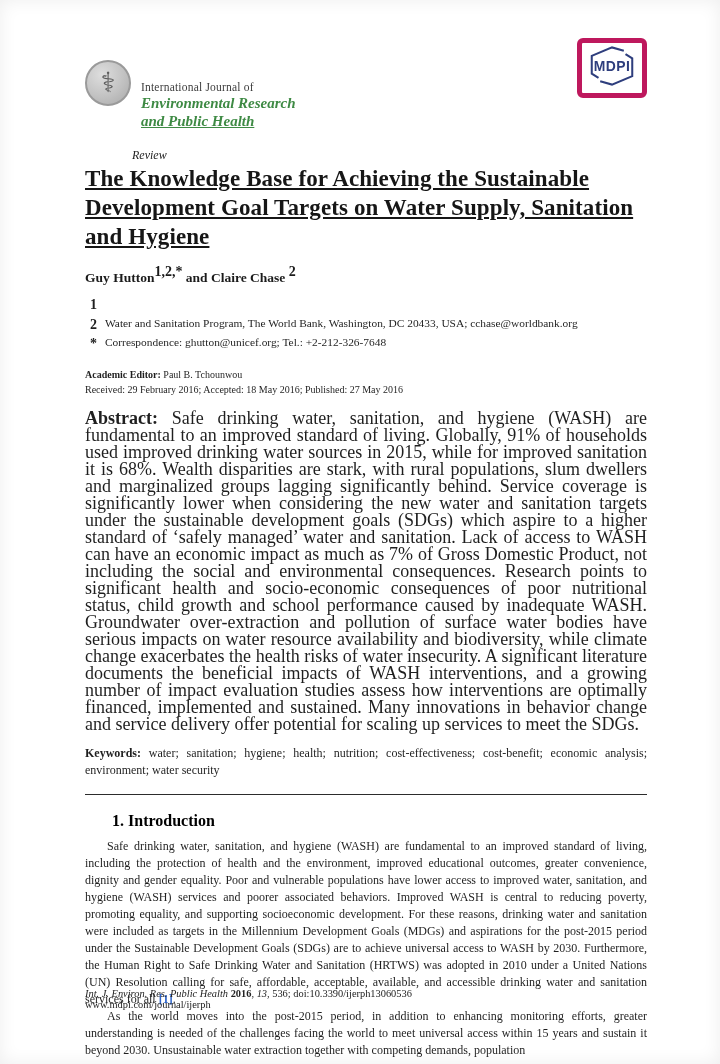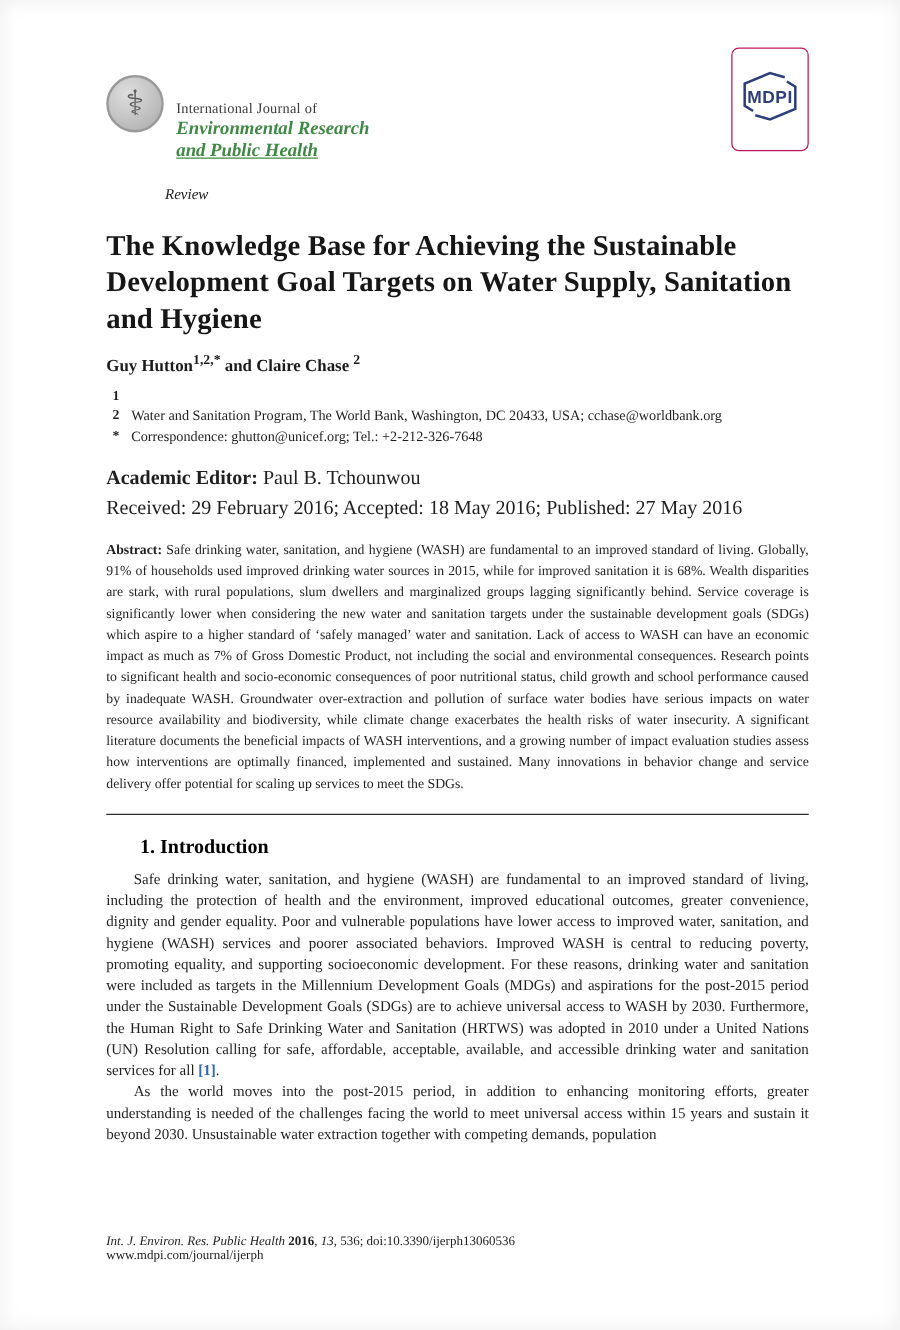--- a/index.html
+++ b/index.html
@@ -39,41 +39,41 @@
     font-size:28px; color:#5d5d5d; line-height:1;
   }
   .journal-name{line-height:1.22;margin-top:44px;}
   .journal-name .line1{
     font-family:"Liberation Serif", serif;
     font-size:11.5px; color:#3c3c3c; letter-spacing:0.2px;
   }
   .journal-name .green{
     font-size:15px; font-style:italic; font-weight:bold;
   }
-  .mdpi-logo{ margin-top:2px; padding:17px 3px; border:1px solid #be185d; border-radius:6px; }
+  .mdpi-logo{ margin-top:2px; padding:2px 3px; border:5px solid #be185d; border-radius:6px; }
   
   .article-type{
     margin-top:17px; font-style:italic; font-size:12px; color:#222;margin-left:47px;
   }
   .article-title{
     margin-top:3px;
     font-size:23px; font-weight:bold; line-height:1.27;
     color:#161616; letter-spacing:0.1px;
   }
   .authors{ margin-top:13px; font-size:13.5px; font-weight:bold; color:#1b1b1b;}
   .authors sup, .affil .marker, .sup{
-    font-size:11px; vertical-align:super; font-weight:bold;
+    font-size:14px; vertical-align:super; font-weight:bold;
   }
   .affils{ margin-top:9px; }
   .affil{ display:flex; font-size:11.4px; line-height:1.42; color:#1f1f1f;}
   .affil .marker{ width:20px; flex:0 0 20px; text-align:left; padding-left:5px; box-sizing:border-box;}
-  .editor-block{ margin-top:13px; font-size:16px; line-height:1.5; }
+  .editor-block{ margin-top:13px; font-size:10px; line-height:1.5; }
   .bold-label{ font-weight:bold; }
   .abstract{
-    margin-top:13px; font-size:11px; line-height:17px;
+    margin-top:13px; font-size:18px; line-height:17px;
     text-align:justify;
   }
   .keywords{
     margin-top:12px; font-size:12px; line-height:17px;
     text-align:justify;
   }
   .rule{
     margin-top:15px;
     border:none; border-top:1.4px solid #2c2c2c; width:100%;
   }
@@ -117,21 +117,21 @@
         <svg width="54" height="42" viewBox="0 0 64 48">
           <polyline points="46,6 32,2 8,12 8,33 16,38" fill="none" stroke="#2e3e7d" stroke-width="2.4" stroke-linejoin="miter"></polyline>
           <polyline points="18,42 32,46 56,36 56,15 48,10" fill="none" stroke="#2e3e7d" stroke-width="2.4" stroke-linejoin="miter"></polyline>
           <text x="32" y="30" text-anchor="middle" font-family="Liberation Sans, sans-serif" font-size="16.5" font-weight="bold" fill="#2e3e7d" letter-spacing="0.5">MDPI</text>
         </svg>
       </div>
     </div>
 
     <div class="article-type">Review</div>
 
-    <h1 class="article-title" style="margin:19px 0 0 0;">The Knowledge Base for Achieving the Sustainable Development Goal Targets on Water Supply, Sanitation and Hygiene</h1>
+    <h1 class="article-title" style="margin:1px 0 0 0;text-decoration:underline;">The Knowledge Base for Achieving the Sustainable Development Goal Targets on Water Supply, Sanitation and Hygiene</h1>
 
     <div class="authors">
       <span>Guy Hutton</span><sup>1,2,*</sup>
       <span>and</span>
       <span>Claire Chase</span> <sup>2</sup>
     </div>
 
     <div class="affils">
       <div class="affil">
         <span class="marker">1</span>
@@ -152,20 +152,24 @@
         <span>Paul B. Tchounwou</span>
       </div>
       <div>Received: 29 February 2016; Accepted: 18 May 2016; Published: 27 May 2016</div>
     </div>
 
     <div class="abstract">
       <span class="bold-label">Abstract:</span>
       <span>Safe drinking water, sanitation, and hygiene (WASH) are fundamental to an improved standard of living. Globally, 91% of households used improved drinking water sources in 2015, while for improved sanitation it is 68%. Wealth disparities are stark, with rural populations, slum dwellers and marginalized groups lagging significantly behind. Service coverage is significantly lower when considering the new water and sanitation targets under the sustainable development goals (SDGs) which aspire to a higher standard of ‘safely managed’ water and sanitation. Lack of access to WASH can have an economic impact as much as 7% of Gross Domestic Product, not including the social and environmental consequences. Research points to significant health and socio-economic consequences of poor nutritional status, child growth and school performance caused by inadequate WASH. Groundwater over-extraction and pollution of surface water bodies have serious impacts on water resource availability and biodiversity, while climate change exacerbates the health risks of water insecurity. A significant literature documents the beneficial impacts of WASH interventions, and a growing number of impact evaluation studies assess how interventions are optimally financed, implemented and sustained. Many innovations in behavior change and service delivery offer potential for scaling up services to meet the SDGs.</span>
     </div>
 
+    <div class="keywords">
+      <span class="bold-label">Keywords:</span>
+      <span>water; sanitation; hygiene; health; nutrition; cost-effectiveness; cost-benefit; economic analysis; environment; water security</span>
+    </div>
 
     <hr class="rule">
 
     <div class="section-heading">1. Introduction</div>
 
     <div class="para">
       <span>Safe drinking water, sanitation, and hygiene (WASH) are fundamental to an improved standard of living, including the protection of health and the environment, improved educational outcomes, greater convenience, dignity and gender equality. Poor and vulnerable populations have lower access to improved water, sanitation, and hygiene (WASH) services and poorer associated behaviors. Improved WASH is central to reducing poverty, promoting equality, and supporting socioeconomic development. For these reasons, drinking water and sanitation were included as targets in the Millennium Development Goals (MDGs) and aspirations for the post-2015 period under the Sustainable Development Goals (SDGs) are to achieve universal access to WASH by 2030. Furthermore, the Human Right to Safe Drinking Water and Sanitation (HRTWS) was adopted in 2010 under a United Nations (UN) Resolution calling for safe, affordable, acceptable, available, and accessible drinking water and sanitation services for all </span><a class="ref-link" id="ref1" href="#" style="color: rgb(45, 100, 200);">[1]</a><span>.</span>
     </div>
 
     <div class="para cont">As the world moves into the post-2015 period, in addition to enhancing monitoring efforts, greater understanding is needed of the challenges facing the world to meet universal access within 15 years and sustain it beyond 2030. Unsustainable water extraction together with competing demands, population</div>

